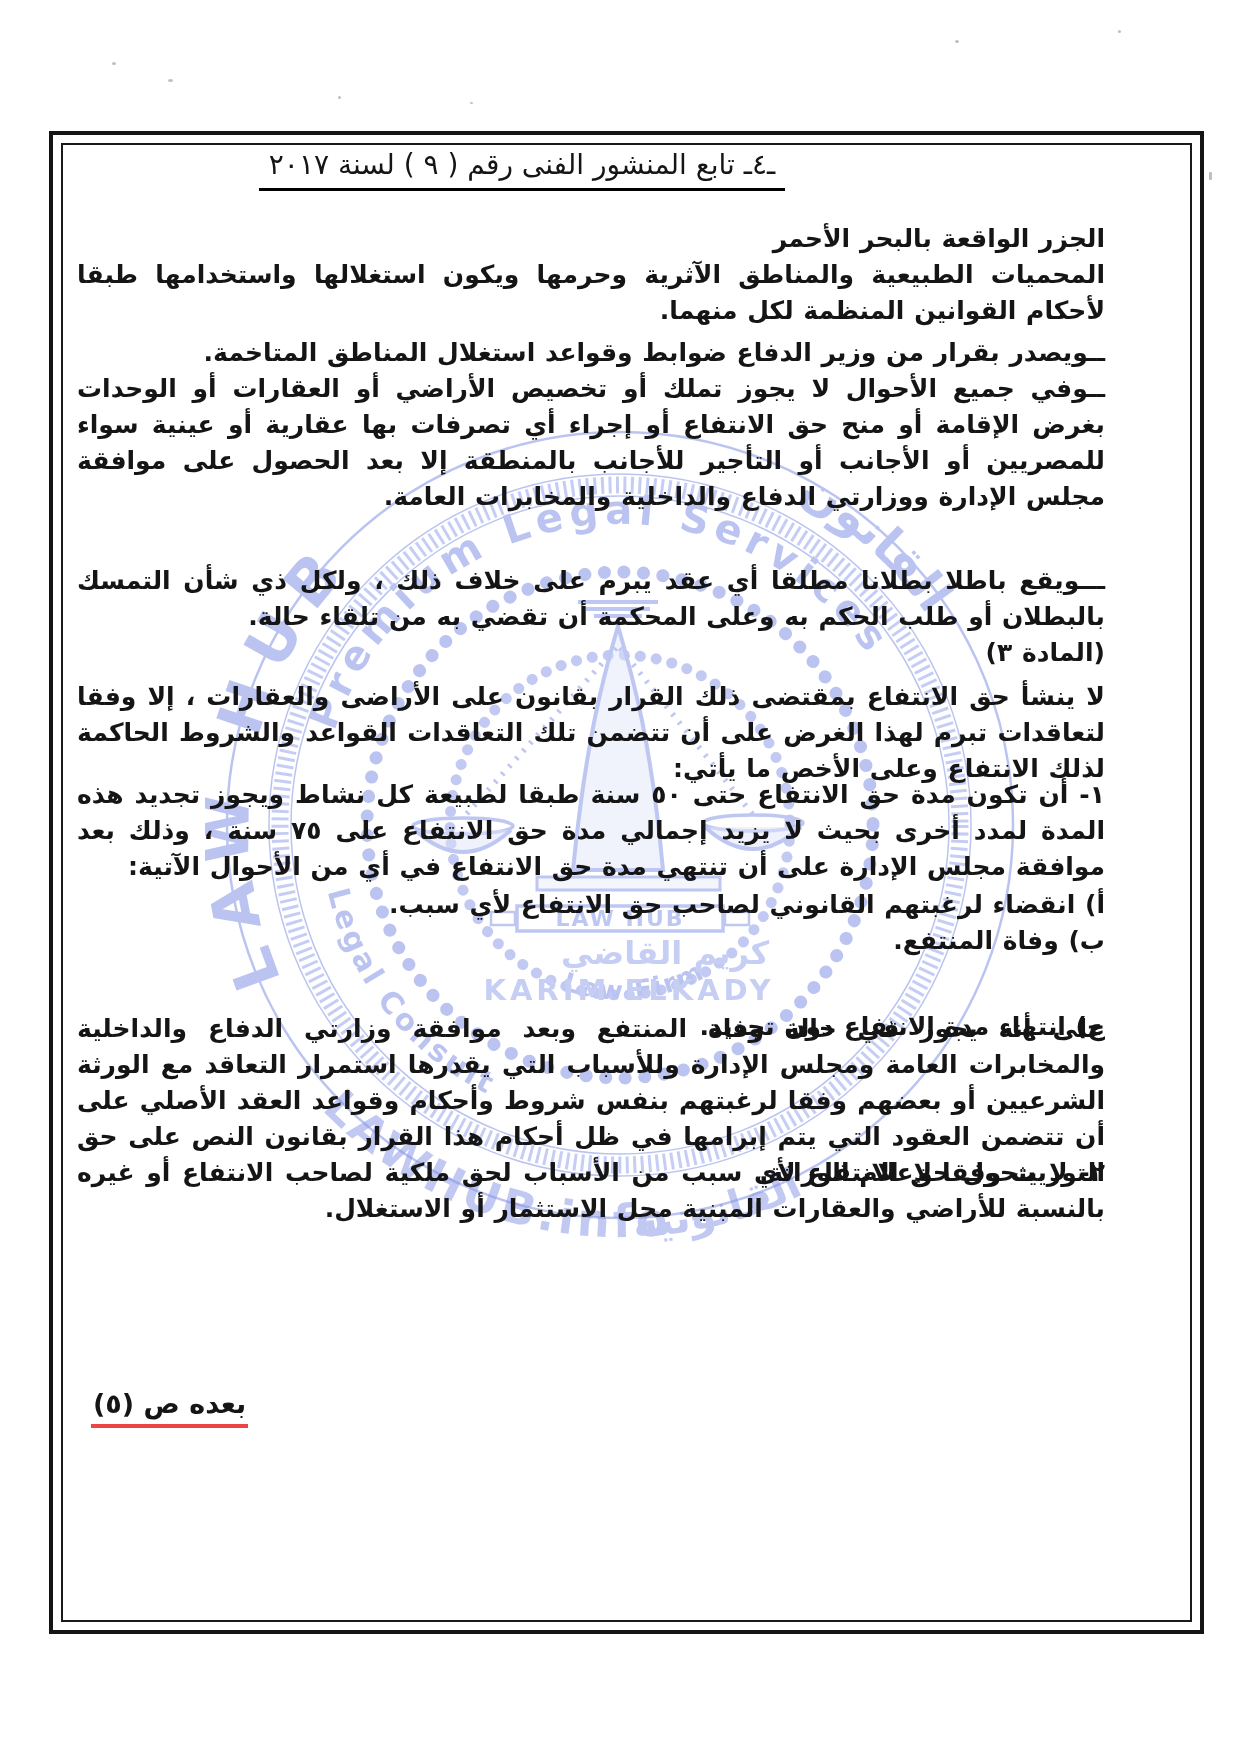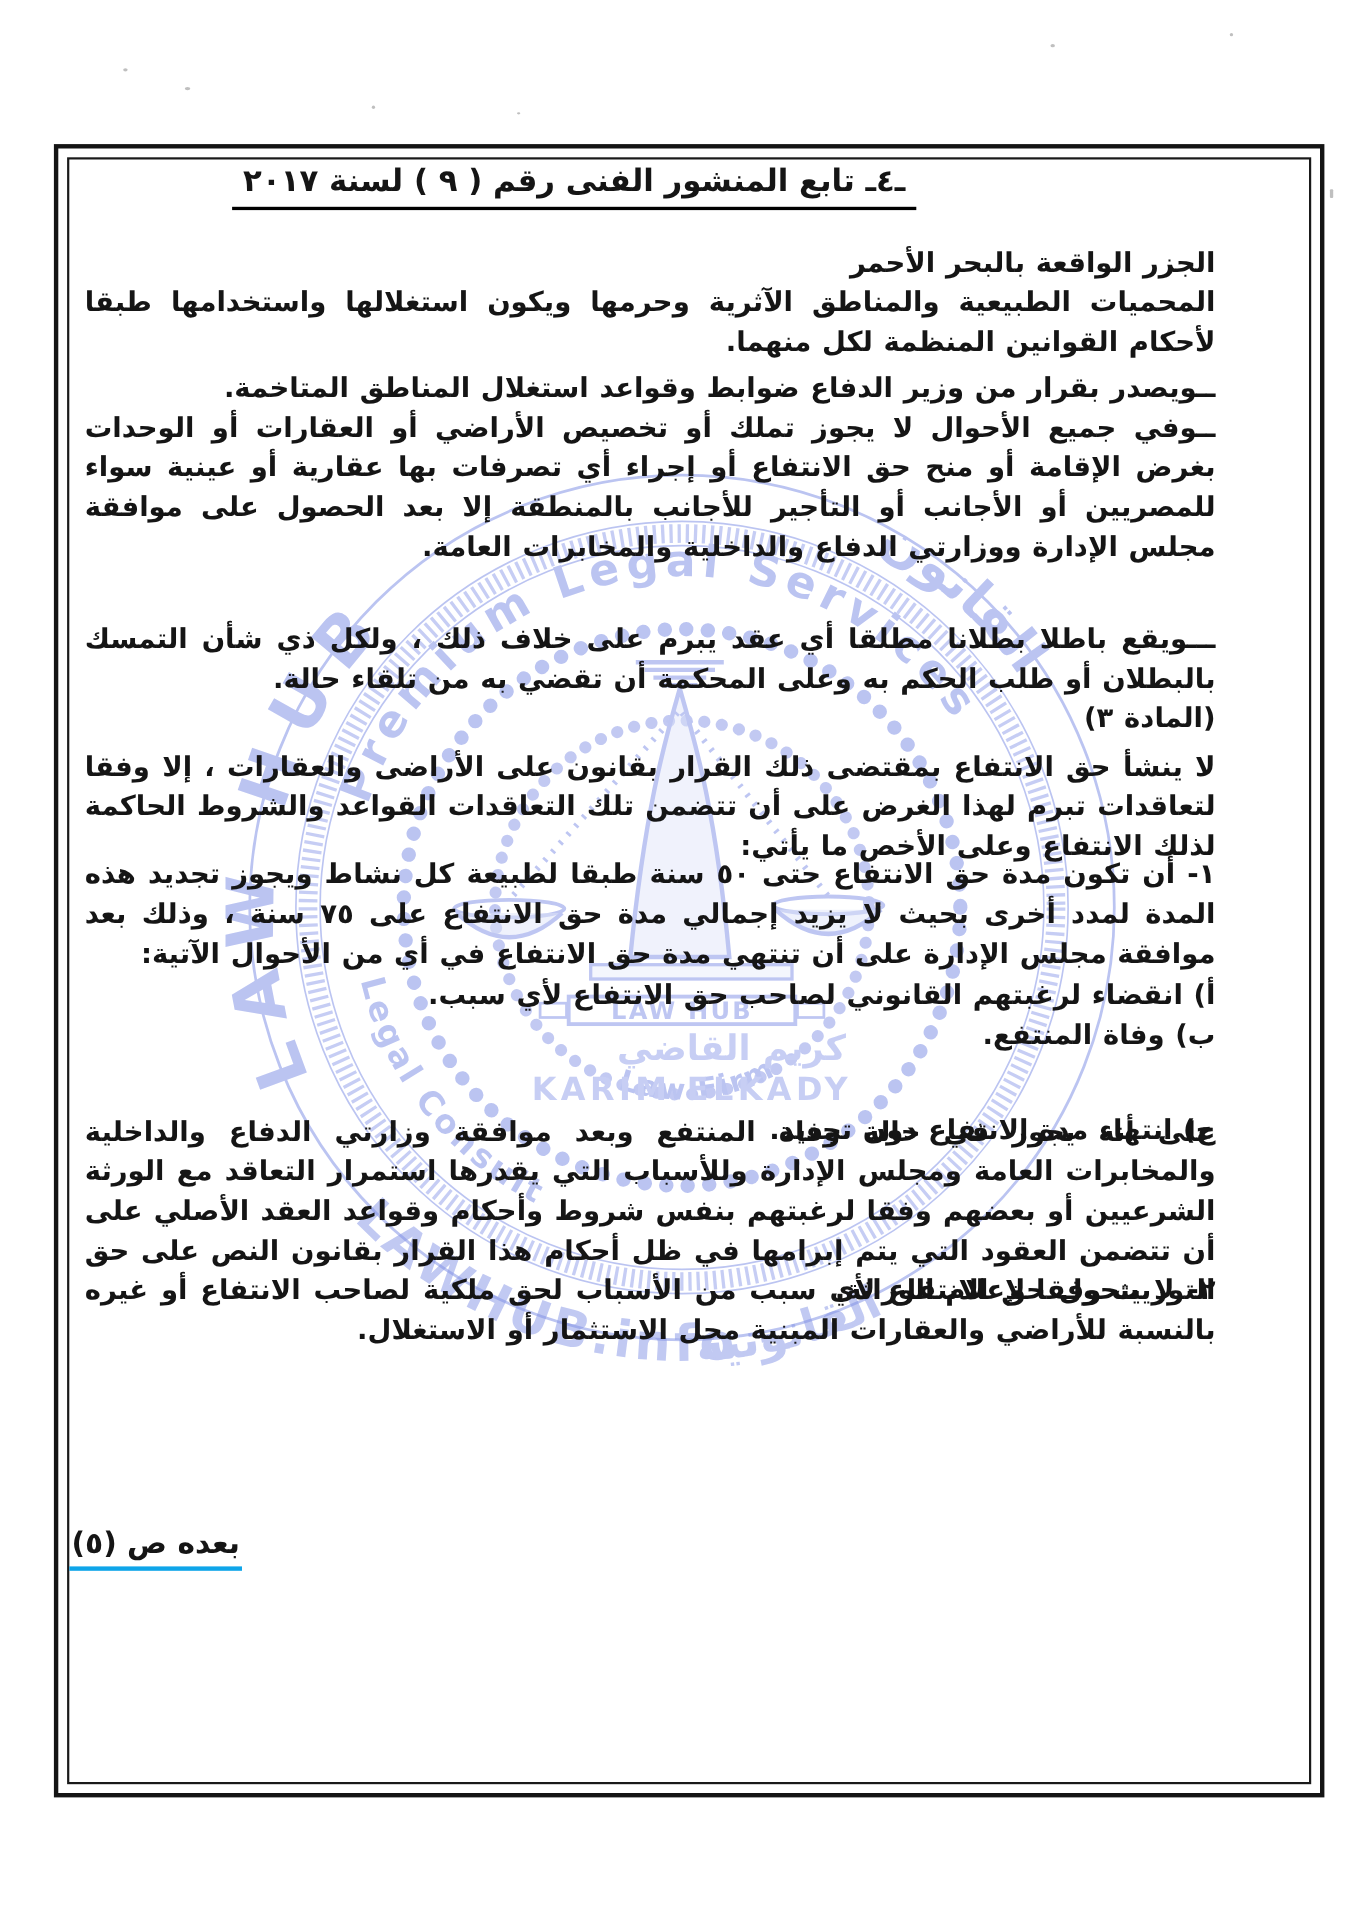--- a/index.html
+++ b/index.html
@@ -19,35 +19,35 @@
   
   .speck{position:absolute;background:#8a8a8a;border-radius:50%;opacity:.55;}
   
   .wm{position:absolute;left:205px;top:410px;width:840px;height:840px;opacity:.55;z-index:1;}
   .wm2{position:absolute;left:0;top:0;width:1241px;height:1754px;opacity:.5;z-index:1;pointer-events:none;}
   .wm text{font-family:"DejaVu Sans",sans-serif;}
   
   .doc{position:absolute;inset:0;z-index:2;direction:rtl;}
   .title-wrap{position:absolute;top:148px;left:0;width:1044px;text-align:center;}
   .doc-title{
-    display:inline-block;font-size:28px;font-weight:bold;
+    display:inline-block;font-size:28px;font-weight:normal;
     border-bottom:3.5px solid #000;padding:0 10px 7px 10px;letter-spacing:0;
   }
   .para{
     position:absolute;right:136px;width:1028px;
     font-size:25px;font-weight:bold;line-height:36px;
     text-align:justify;text-align-last:right;word-spacing:1px;
   }
   .para.single{text-align:right;}
   .footer-note{
     position:absolute;right:968px;top:1388px;width:210px;
     font-size:27px;font-weight:bold;text-align:left;
     z-index:2;direction:rtl;
   }
-  .footer-note span{display:inline-block;border-bottom:4px solid #0ea5e9;padding:0 2px 5px 2px;}
+  .footer-note span{display:inline-block;border-bottom:4px solid #ef4444;padding:0 2px 5px 2px;margin-left:28px;}
 </style>
 </head>
 <body>
 
 <div class="speck" style="left:112px;top:62px;width:4px;height:3px;"></div>
 <div class="speck" style="left:168px;top:79px;width:5px;height:3px;"></div>
 <div class="speck" style="left:338px;top:96px;width:3px;height:3px;"></div>
 <div class="speck" style="left:470px;top:102px;width:3px;height:2px;"></div>
 <div class="speck" style="left:955px;top:40px;width:4px;height:3px;"></div>
 <div class="speck" style="left:1118px;top:30px;width:3px;height:3px;"></div>

